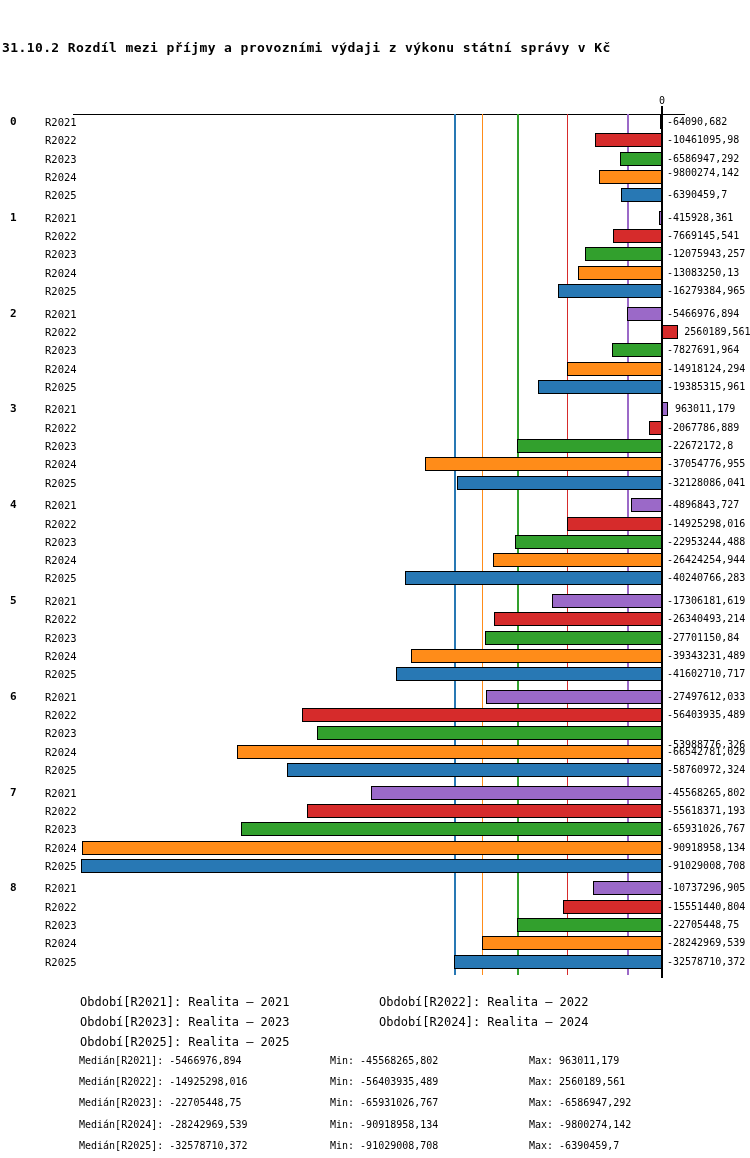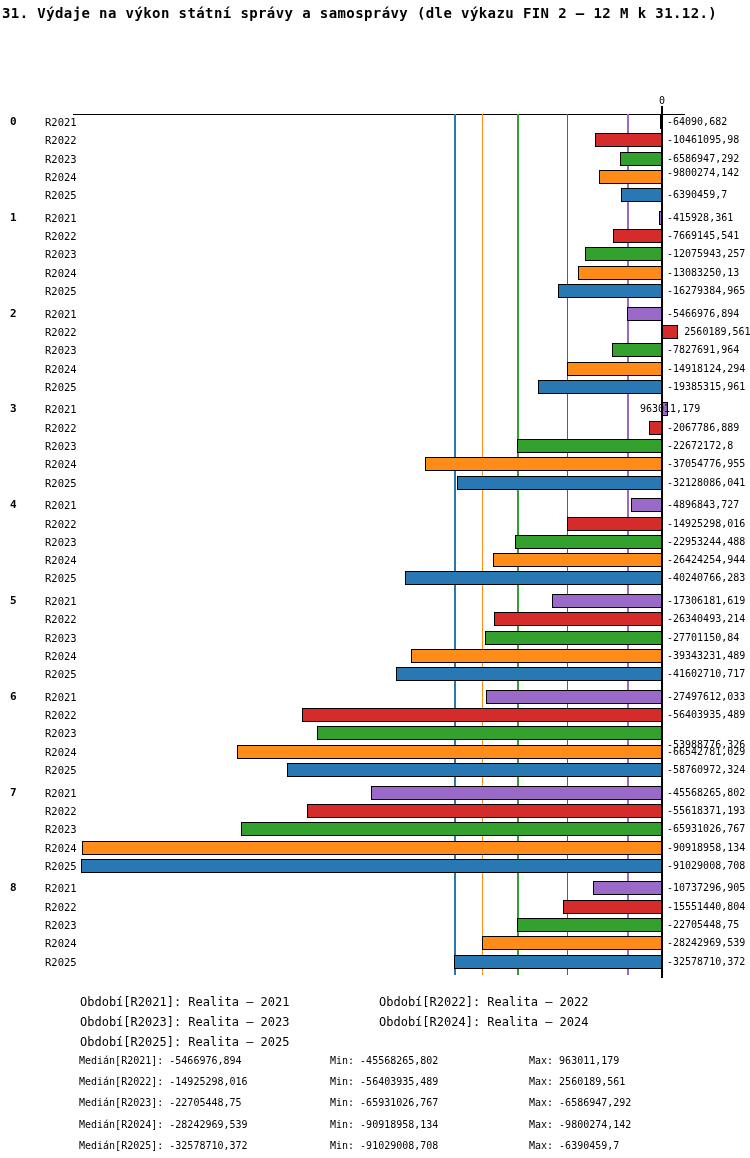--- a/index.html
+++ b/index.html
@@ -17,21 +17,21 @@
   .series-label{position:absolute;left:45px;font-size:10.5px;line-height:14px;height:14px;}
   .value-label{position:absolute;font-size:10px;line-height:14px;height:14px;white-space:nowrap;}
   .legend-item{position:absolute;font-size:12px;white-space:nowrap;}
   .stat{position:absolute;font-size:10px;white-space:nowrap;}
 </style>
 </head>
 <body>
 
 <div id="page">
 
-  <div class="title">31. Výdaje na výkon státní správy a samosprávy (dle výkazu FIN 2 – 12 M k 31.12.)</div>
+  <div class="subtitle">31.10.2 Rozdíl mezi příjmy a provozními výdaji z výkonu státní správy v Kč</div>
 
   <div id="chart">
       <div class="axis-top"></div>
       <div class="zero-axis"></div>
       <div class="zero-label">0</div>
       <div class="median-line" style="left: 627.107px; background: rgb(155, 105, 200);"></div>
       <div class="median-line" style="left: 566.738px; background: rgb(214, 43, 43);"></div>
       <div class="median-line" style="left: 517.081px; background: rgb(50, 160, 45);"></div>
       <div class="median-line" style="left: 481.737px; background: rgb(255, 140, 25);"></div>
       <div class="median-line" style="left: 454.064px; background: rgb(40, 120, 180);"></div>
@@ -79,21 +79,21 @@
       <div class="value-label" style="left: 667px; top: 343.2px;">-7827691,964</div>
       <div class="series-label" style="top: 361.5px;">R2024</div>
       <div class="bar" style="top: 361.5px; width: 95.2161px; background: rgb(255, 140, 25); left: 566.784px;"></div>
       <div class="value-label" style="left: 667px; top: 361.5px;">-14918124,294</div>
       <div class="series-label" style="top: 379.8px;">R2025</div>
       <div class="bar" style="top: 379.8px; width: 123.728px; background: rgb(40, 120, 180); left: 538.272px;"></div>
       <div class="value-label" style="left: 667px; top: 379.8px;">-19385315,961</div>
       <div class="group-label" style="top: 402.4px;">3</div>
       <div class="series-label" style="top: 402.4px;">R2021</div>
       <div class="bar" style="top: 402.4px; width: 6.1465px; background: rgb(155, 105, 200); left: 662px;"></div>
-      <div class="value-label" style="left: 640px; top: 402.4px;">963011,179</div>
+      <div class="value-label" style="left: 675px; top: 402.4px;">963011,179</div>
       <div class="series-label" style="top: 420.7px;">R2022</div>
       <div class="bar" style="top: 420.7px; width: 13.1978px; background: rgb(214, 43, 43); left: 648.802px;"></div>
       <div class="value-label" style="left: 667px; top: 420.7px;">-2067786,889</div>
       <div class="series-label" style="top: 439px;">R2023</div>
       <div class="bar" style="top: 439px; width: 144.707px; background: rgb(50, 160, 45); left: 517.293px;"></div>
       <div class="value-label" style="left: 667px; top: 439px;">-22672172,8</div>
       <div class="series-label" style="top: 457.3px;">R2024</div>
       <div class="bar" style="top: 457.3px; width: 236.505px; background: rgb(255, 140, 25); left: 425.495px;"></div>
       <div class="value-label" style="left: 667px; top: 457.3px;">-37054776,955</div>
       <div class="series-label" style="top: 475.6px;">R2025</div>

